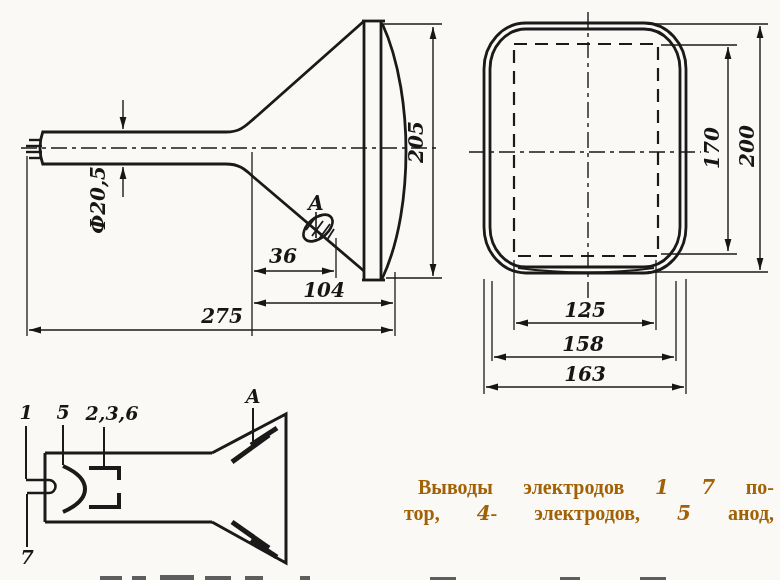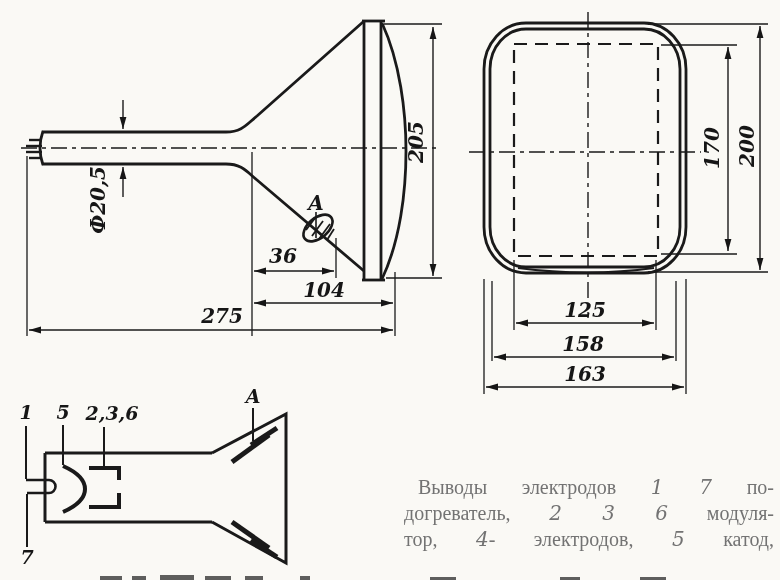--- a/index.html
+++ b/index.html
@@ -7,22 +7,22 @@
   #page{
     position:relative;width:780px;height:580px;overflow:hidden;
     background:#faf9f5;color:#1b1b1b;
   }
   #linework{position:absolute;left:0;top:0;}
   svg text{fill:#161616;font-family:"DejaVu Serif",serif;font-style:italic;font-weight:bold;}
   .dim-label{font-size:20px;}
   .pin-label{font-size:19px;}
   #caption{
     position:absolute;left:404px;top:474px;width:370px;
-    font-family:"Liberation Serif",serif;font-weight:normal;
-    font-size:20px;line-height:26px;color:#737373;
+    font-family:"Liberation Serif",serif;font-weight:bold;
+    font-size:20px;line-height:26px;color:#a16207;
   }
   .cap-line{text-align:justify;text-align-last:justify;}
   .cap-line.first{text-indent:14px;}
   .cap-line.last{text-align-last:left;}
   .cap-line i{font-family:"DejaVu Serif",serif;}
   .scan-noise{position:absolute;background:#2a2a2a;opacity:.75;}
 </style>
 </head>
 <body>
 
@@ -179,22 +179,21 @@
       <text class="pin-label" x="63" y="419" text-anchor="middle">5</text>
       <text class="pin-label" x="112" y="420" text-anchor="middle">2,3,6</text>
       <text class="pin-label" x="253" y="403" text-anchor="middle">A</text>
       <text class="pin-label" x="27" y="564" text-anchor="middle">7</text>
     </g>
   </g>
 </svg>
 
 <div id="caption">
       <div class="cap-line first"><span>Выводы электродов </span><i>1 7</i><span> по-</span></div>
-      <div class="cap-line"><span>догреватель, </span><i>2 3 6</i><span> модуля-</span></div>
-      <div class="cap-line"><span>тор, </span><i>4</i><span>- электродов, </span><i>5</i><span> катод,</span></div>
+      <div class="cap-line"><span>тор, </span><i>4</i><span>- электродов, </span><i>5</i><span> анод,</span></div>
     </div>
 
 <div>
   <div class="scan-noise" style="left:100px;top:576px;width:22px;height:4px;"></div>
   <div class="scan-noise" style="left:132px;top:576px;width:14px;height:4px;"></div>
   <div class="scan-noise" style="left:160px;top:575px;width:34px;height:5px;"></div>
   <div class="scan-noise" style="left:205px;top:576px;width:26px;height:4px;"></div>
   <div class="scan-noise" style="left:245px;top:576px;width:18px;height:4px;"></div>
   <div class="scan-noise" style="left:300px;top:576px;width:10px;height:4px;"></div>
   <div class="scan-noise" style="left:430px;top:577px;width:26px;height:3px;"></div>

